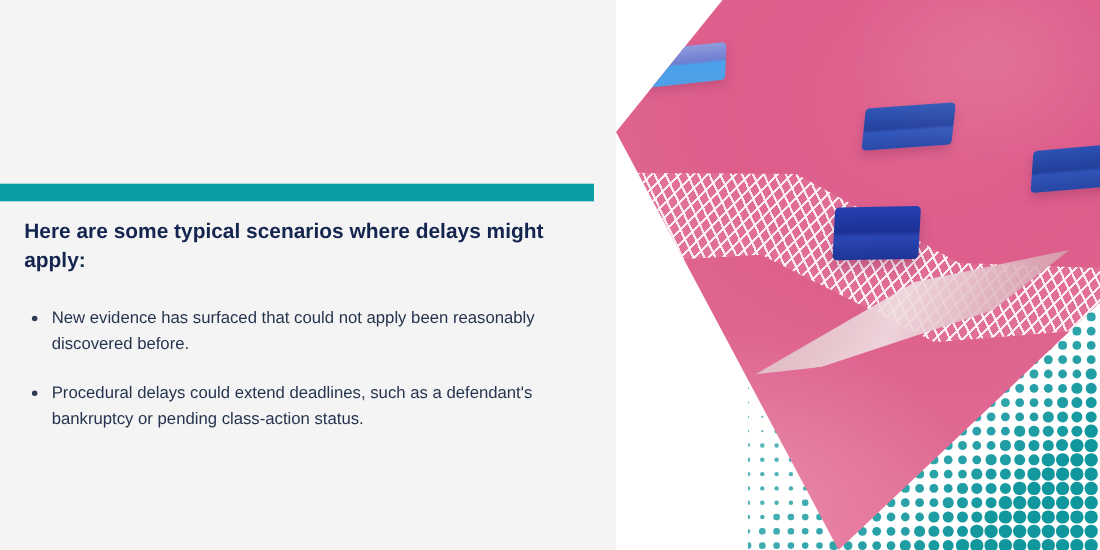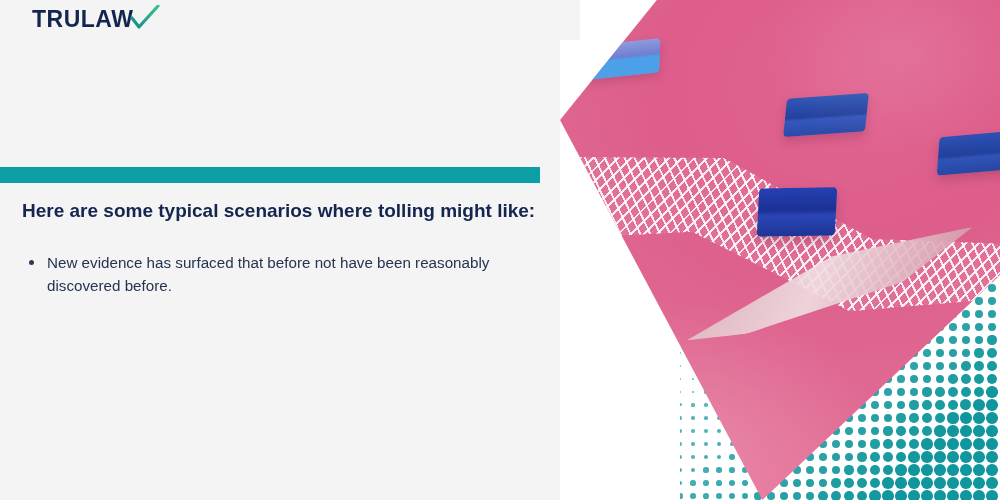--- a/index.html
+++ b/index.html
@@ -816,40 +816,25 @@
     <div class="photo-shape">
       <div class="mesh"></div>
       <div class="blade"></div>
       <div class="pill p1"></div>
       <div class="pill p2"></div>
       <div class="pill p3"></div>
       <div class="pill p4"></div>
     </div>
   </div>
 
-  <div class="logo-bar">
-    <div class="logo">
-      <span class="logo-word">TRULAW</span>
-      <span class="logo-check">
-        <svg width="30" height="26" viewBox="0 0 30 26" aria-hidden="true">
-          <defs>
-            <linearGradient id="ckg" x1="0" y1="1" x2="1" y2="0">
-              <stop offset="0%" stop-color="#0f8f86"></stop>
-              <stop offset="100%" stop-color="#3fbf8e"></stop>
-            </linearGradient>
-          </defs>
-          <path d="M2 13 L9 22 L28 1" fill="none" stroke="url(#ckg)" stroke-width="3.2" stroke-linecap="round" stroke-linejoin="round"></path>
-        </svg>
-      </span>
-    </div>
-  </div>
 
 
   <div class="accent-bar"></div>
 
   <div class="content">
-    <p class="lede">Here are some typical scenarios where tolling might like:</p>
+    <p class="lede">Here are some typical scenarios where delays might apply:</p>
     <ul class="bullets" id="bullets">
-        <li>New evidence has surfaced that before not have been reasonably discovered before.</li>
+        <li>New evidence has surfaced that could not apply been reasonably discovered before.</li>
+        <li>Procedural delays could extend deadlines, such as a defendant's bankruptcy or pending class-action status.</li>
       </ul>
   </div>
 
 </div>
 
 </body></html>

